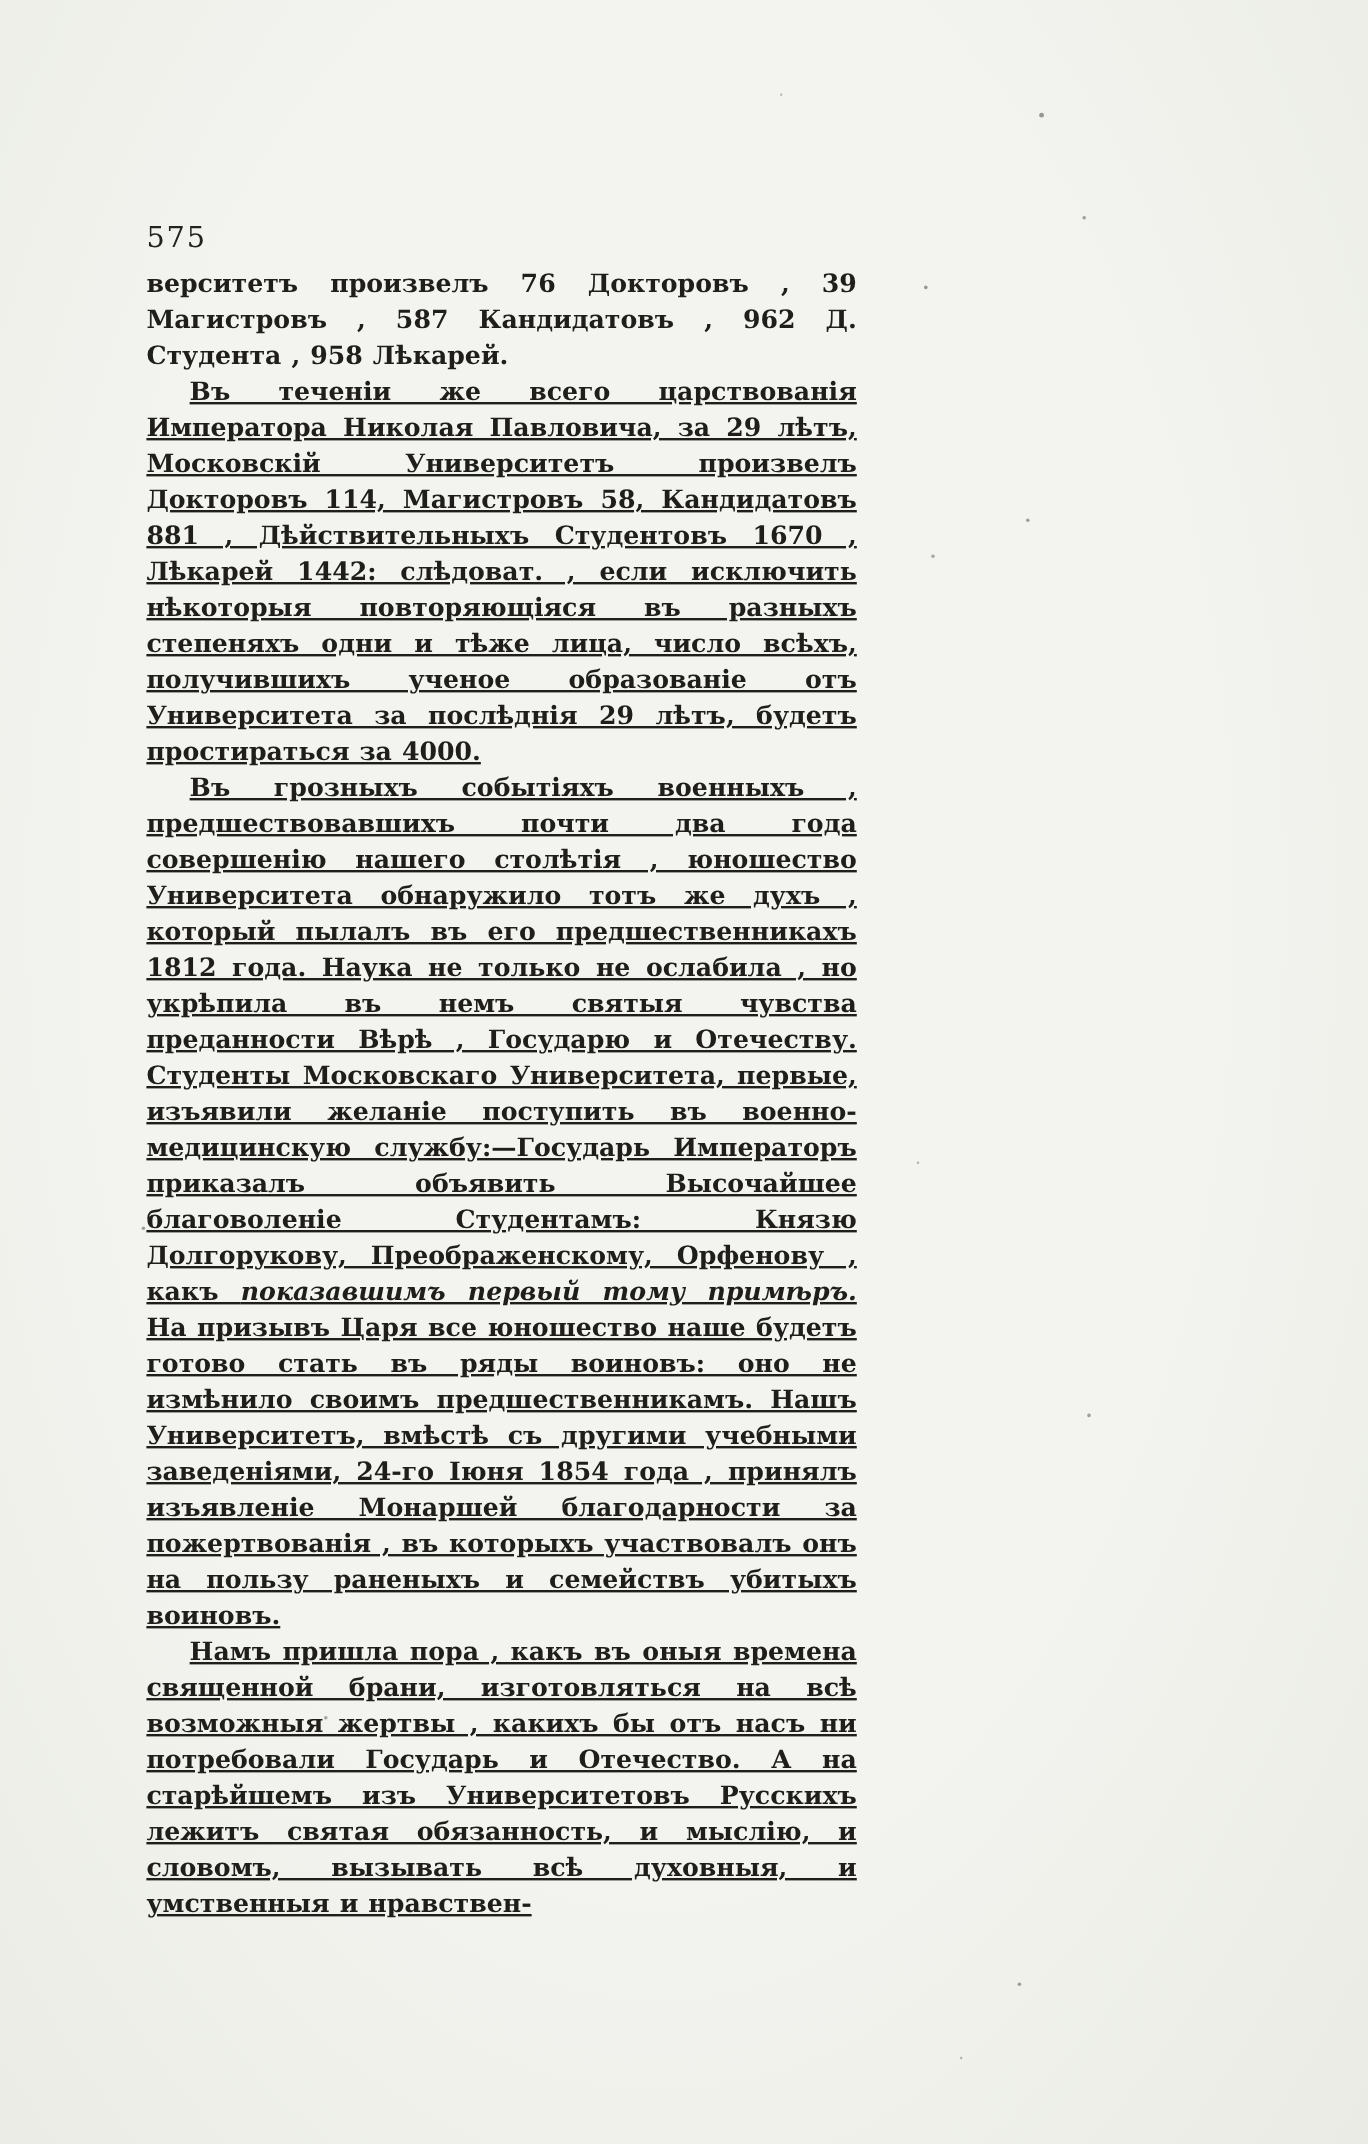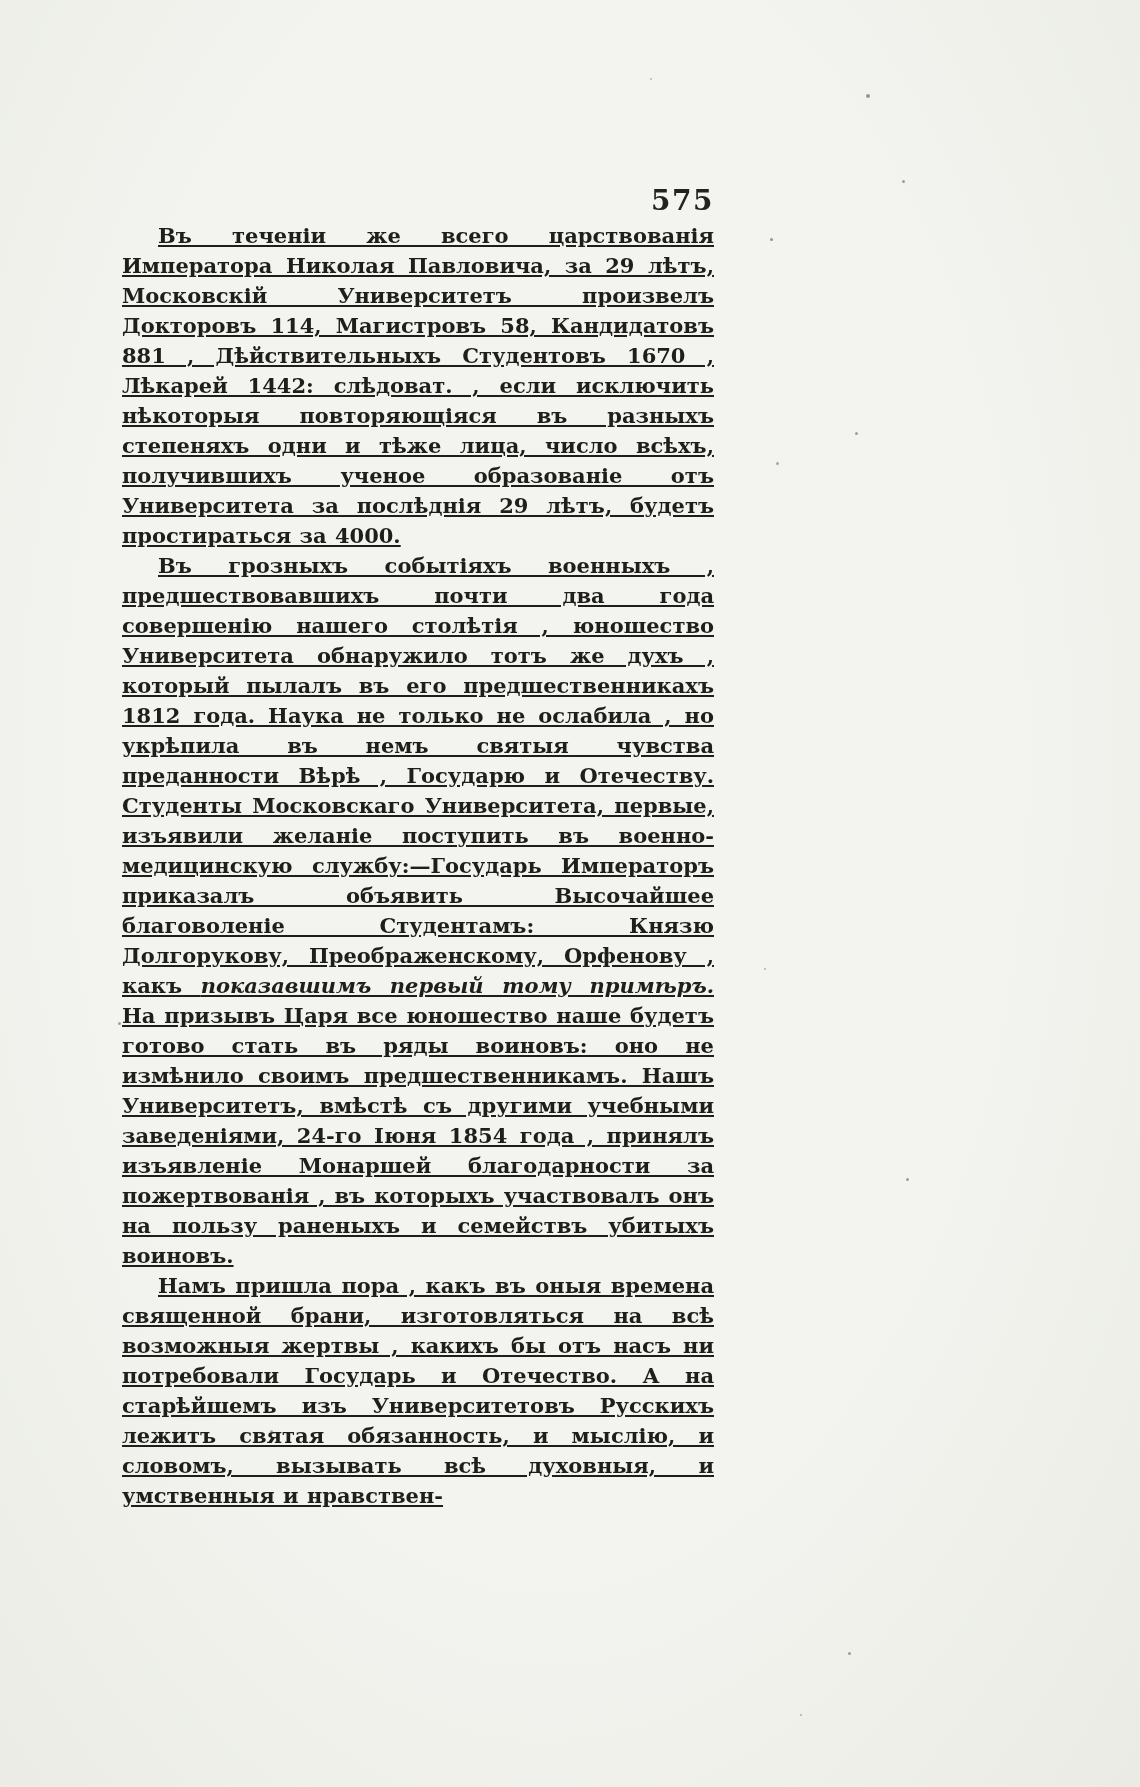--- a/index.html
+++ b/index.html
@@ -9,23 +9,23 @@
     position: relative;
     overflow: hidden;
     background: radial-gradient(ellipse at 48% 42%, #f3f4ef 55%, #e9ebe4 100%);
     font-family: "DejaVu Serif", "Liberation Serif", serif;
   }
   .page-number {
     position: absolute;
     top: 184px;
     left: 122px;
     width: 592px;
-    text-align: right;
-    font-weight: bold;
-    font-size: 28px;
+    text-align: left;
+    font-weight: normal;
+    font-size: 24px;
     letter-spacing: 1.5px;
     color: #23221f;
   }
   .text-block {
     position: absolute;
     top: 221px;
     left: 122px;
     width: 592px;
     color: #1f1e1b;
     font-weight: bold;
@@ -45,20 +45,21 @@
     background: #4a4a44;
     border-radius: 50%;
   }
 </style>
 </head>
 <body>
 
 <div class="page-number">575</div>
 
 <div class="text-block" id="text-block">
+    <p class="para"><span>верситетъ произвелъ 76 Докторовъ , 39 Магистровъ , 587 Кандидатовъ , 962 Д. Студента , 958 Лѣкарей.</span></p>
     <p class="para indent"><span>Въ теченіи же всего царствованія Императора Николая Павловича, за 29 лѣтъ, Московскій Университетъ произвелъ Докторовъ 114, Магистровъ 58, Кандидатовъ 881 , Дѣйствительныхъ Студентовъ 1670 , Лѣкарей 1442: слѣдоват. , если исключить нѣкоторыя повторяющіяся въ разныхъ степеняхъ одни и тѣже лица, число всѣхъ, получившихъ ученое образованіе отъ Университета за послѣднія 29 лѣтъ, будетъ простираться за 4000.</span></p>
     <p class="para indent"><span>Въ грозныхъ событіяхъ военныхъ , предшествовавшихъ почти два года совершенію нашего столѣтія , юношество Университета обнаружило тотъ же духъ , который пылалъ въ его предшественникахъ 1812 года. Наука не только не ослабила , но укрѣпила въ немъ святыя чувства преданности Вѣрѣ , Государю и Отечеству. Студенты Московскаго Университета, первые, изъявили желаніе поступить въ военно-медицинскую службу:—Государь Императоръ приказалъ объявить Высочайшее благоволеніе Студентамъ: Князю Долгорукову, Преображенскому, Орфенову , какъ </span><span class="seg-italic">показавшимъ первый тому примѣръ.</span><span> На призывъ Царя все юношество наше будетъ готово стать въ ряды воиновъ: оно не измѣнило своимъ предшественникамъ. Нашъ Университетъ, вмѣстѣ съ другими учебными заведеніями, 24-го Іюня 1854 года , принялъ изъявленіе Монаршей благодарности за пожертвованія , въ которыхъ участвовалъ онъ на пользу раненыхъ и семействъ убитыхъ воиновъ.</span></p>
     <p class="para indent"><span>Намъ пришла пора , какъ въ оныя времена священной брани, изготовляться на всѣ возможныя жертвы , какихъ бы отъ насъ ни потребовали Государь и Отечество. А на старѣйшемъ изъ Университетовъ Русскихъ лежитъ святая обязанность, и мыслію, и словомъ, вызывать всѣ духовныя, и умственныя и нравствен-</span></p>
   </div>
 
 <div id="specks">
     <div class="speck" style="left: 866px; top: 94px; width: 4px; height: 4px; opacity: 0.55;"></div>
     <div class="speck" style="left: 902px; top: 180px; width: 3px; height: 3px; opacity: 0.5;"></div>
     <div class="speck" style="left: 770px; top: 238px; width: 3px; height: 3px; opacity: 0.55;"></div>
     <div class="speck" style="left: 855px; top: 432px; width: 3px; height: 3px; opacity: 0.5;"></div>

